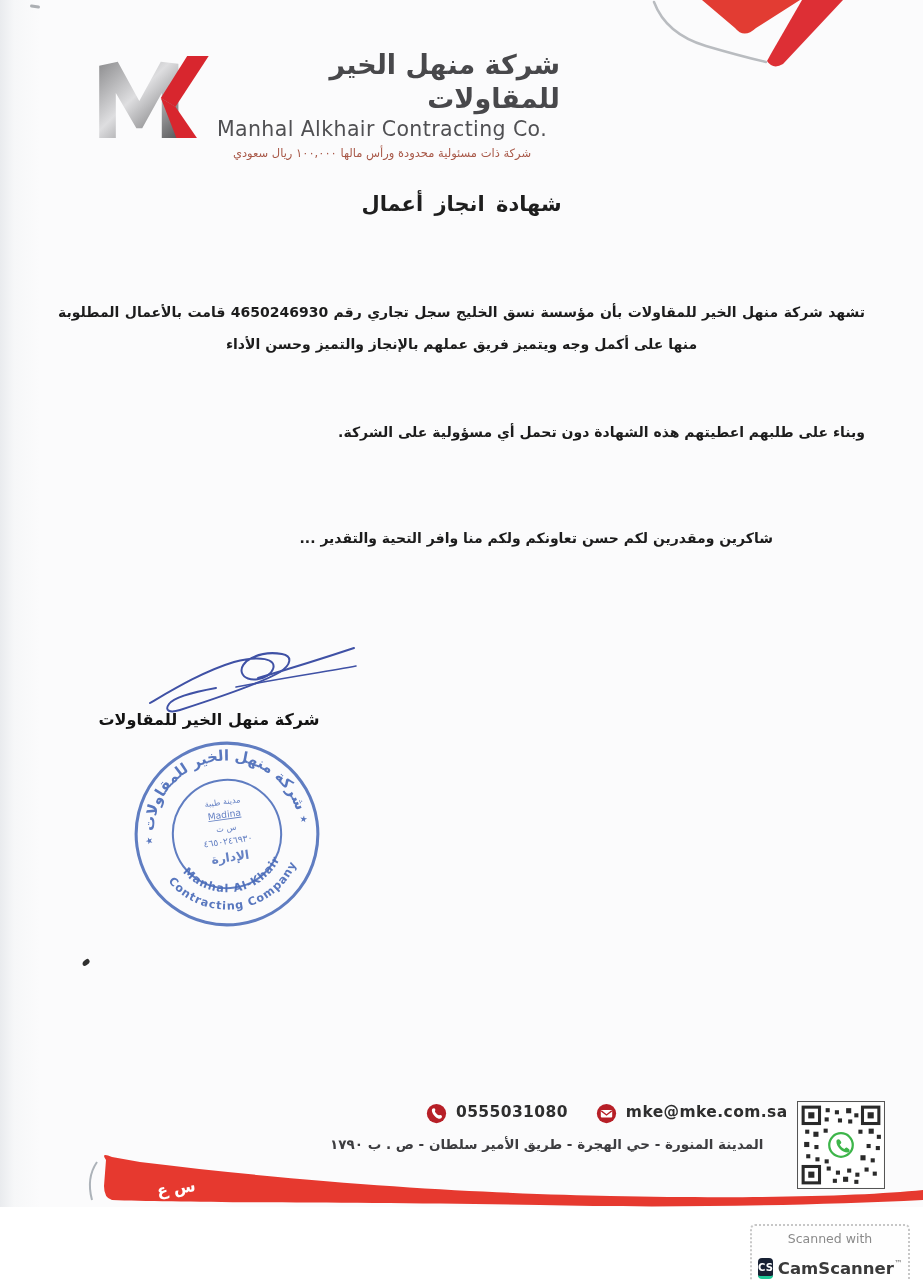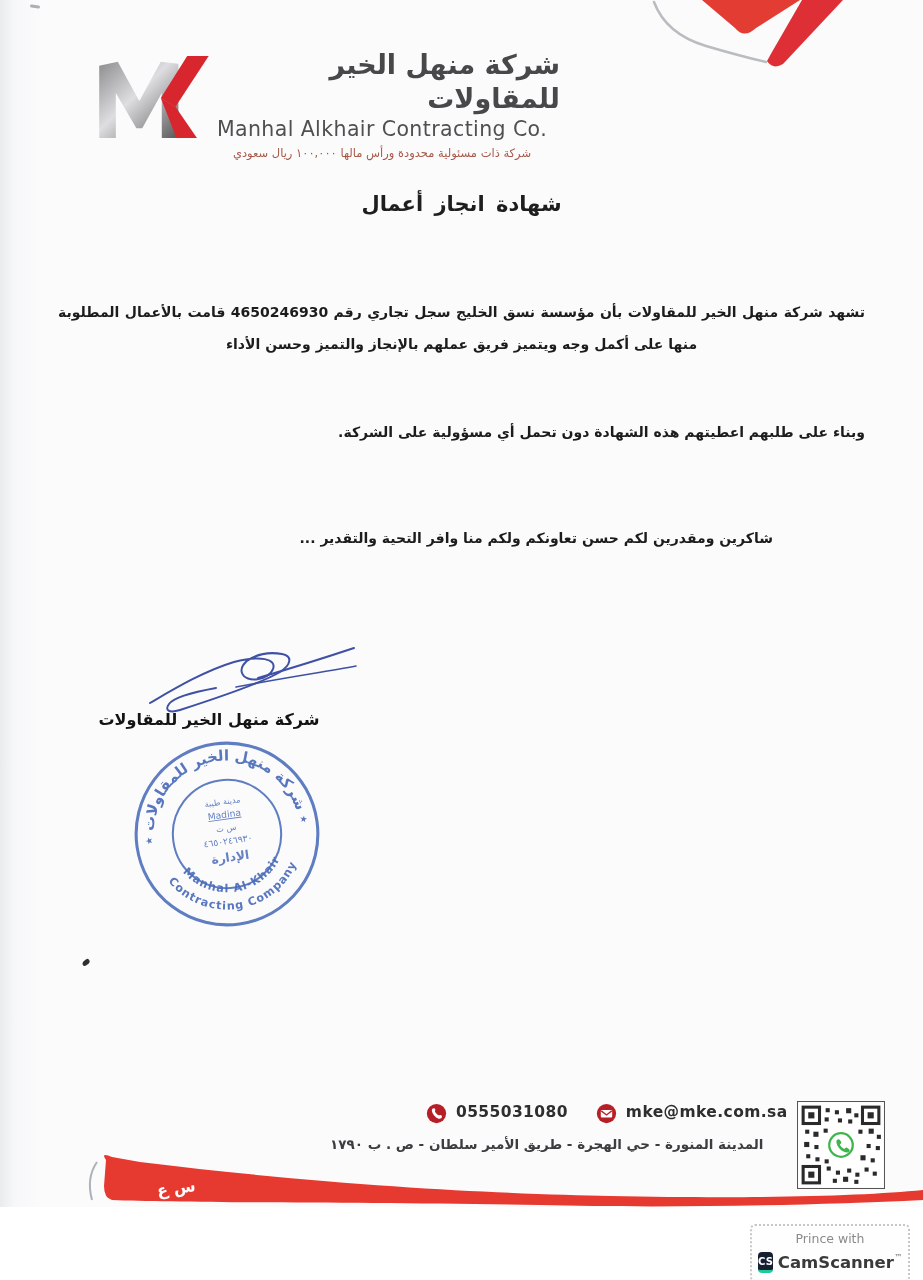--- a/index.html
+++ b/index.html
@@ -50,21 +50,21 @@
   .address-ar { left:330px; top:1136px; width:456px; direction:rtl; text-align:left;
                 font-size:13.5px; font-weight:bold; color:#3d3d40; }
   .address-en { left:328px; top:1163px; width:462px; text-align:center; font-size:12px; color:#4a4a4a; letter-spacing:.2px; }
   .qr { left:797px; top:1101px; width:88px; height:88px; }
   .ribbon { left:0; top:1150px; width:923px; height:58px; }
 
   
   .cam-badge { left:750px; top:1224px; width:160px; padding:5px 8px 7px;
                border:2px dotted #c7c7c7; border-radius:5px; background:#fefefe; text-align:center; }
   .cam-line1 { font-size:12.5px; color:#8a8a8a; }
-  .cam-line2 { display:flex; align-items:center; justify-content:center; gap:5px; margin-top:6px; }
+  .cam-line2 { display:flex; align-items:center; justify-content:center; gap:5px; margin-top:12px; }
   .cs-logo { display:inline-flex; align-items:center; justify-content:center;
              width:21px; height:21px; background:#172033; color:#fff; font-size:10px; font-weight:bold;
              border-radius:4px; border-bottom:3px solid #20c997; }
   .cs-name { font-size:16.5px; font-weight:bold; color:#3a3a3a; }
   .cs-tm { font-size:8px; color:#888; vertical-align:top; }
 </style>
 </head>
 <body>
 
 <div class="scan">
@@ -204,18 +204,18 @@
 
   <svg class="abs ribbon" viewBox="0 0 923 58">
     <path d="M97,12 Q86,28 92,50" fill="none" stroke="#98a0a8" stroke-width="2" opacity="0.8"></path>
     <path d="M106,10 Q100,2 112,7 L140,12 C350,38 520,44 610,46 C760,49 862,46 923,40 L923,50 C800,56 650,58 540,55 C350,52 180,53 112,50 Q104,48 104,36 Z" fill="#e6392f"></path>
     <text x="196" y="41" transform="rotate(-8 196 41)" font-size="16" font-weight="bold" fill="#ffffff" direction="rtl">س ع</text>
   </svg>
 
 </div>
 
 <div class="abs cam-badge">
-  <div class="cam-line1">Prince with</div>
+  <div class="cam-line1">Scanned with</div>
   <div class="cam-line2">
     <span class="cs-logo">CS</span>
     <span class="cs-name"><span>CamScanner</span><span class="cs-tm">™</span></span>
   </div>
 </div>
 
 </body></html>

